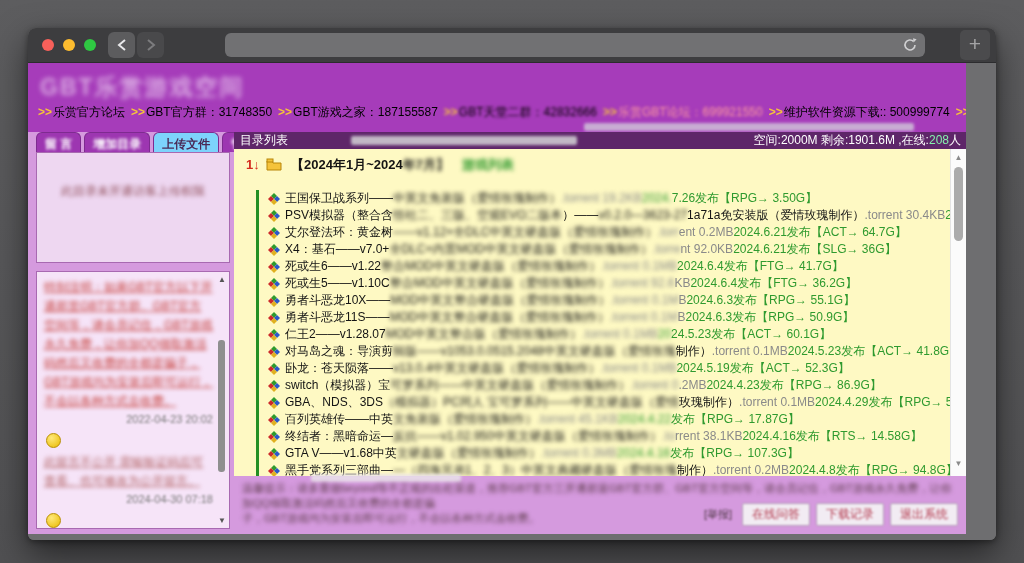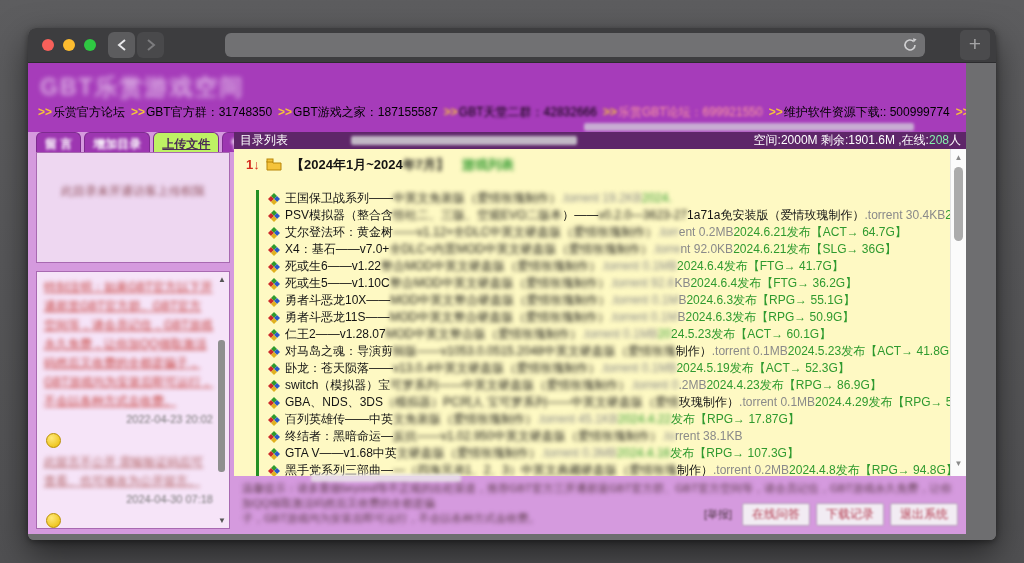--- a/index.html
+++ b/index.html
@@ -42,21 +42,21 @@
   .patch{position:absolute;background:#cfc0d8;opacity:.85;filter:blur(1.5px);border-radius:2px;}
   .patch.hdr-p{left:556px;top:60px;width:330px;height:8px;}
   
   .content{position:absolute;left:0;top:69px;width:938px;height:402px;}
   
   .sidebar{position:absolute;left:8px;top:0;width:196px;height:402px;}
   .tabs{height:20px;white-space:nowrap;}
   .tab{display:inline-block;box-sizing:border-box;height:20px;padding:3px 8px 0 8px;margin-right:3px;
     font-size:12px;font-weight:bold;color:#fff;background:#9d36b1;border:1px solid #7e2b90;border-bottom:none;
     border-radius:6px 6px 0 0;}
-  .tab.active{background:#bef264;color:#4a2a55;text-decoration:underline;}
+  .tab.active{background:#7dd3fc;color:#4a2a55;}
   .tab .tl.blur{filter:blur(1.6px);display:inline-block;}
   .panel{box-sizing:border-box;border:1px solid #a869b1;background:#eed7f1;}
   .panel1{width:194px;height:111px;margin-top:0;}
   .panel1 .notice{margin-top:30px;text-align:center;font-size:12px;color:#8d4b56;filter:blur(2px);}
   .panel2{position:relative;width:194px;height:258px;margin-top:8px;background:#f6e4f8;overflow:hidden;
     padding:6px 16px 0 7px;box-sizing:border-box;}
   .msg-text{font-size:12px;line-height:19px;text-decoration:underline;filter:blur(2px);margin:0 0 2px 0;}
   .msg-text.red{color:#c43b35;}
   .msg-text.gray{color:#b06060;}
   .msg-date{font-size:11px;color:#7a7a7a;text-align:right;filter:blur(1.2px);margin:0 0 4px 0;}
@@ -173,20 +173,21 @@
                   <svg width="12" height="12" viewBox="0 0 12 12">
     <polygon points="6,0 9,3 6,6 3,3" fill="#2e9b2e"></polygon>
     <polygon points="0,6 3,3 6,6 3,9" fill="#cc2a2a"></polygon>
     <polygon points="6,6 9,3 12,6 9,9" fill="#2a59c9"></polygon>
     <polygon points="3,9 6,6 9,9 6,12" fill="#e0b01f"></polygon>
   </svg>
                   <span class="seg k">王国保卫战系列——</span>
                   <span class="seg kb">中英文免装版（爱情玫瑰制作）</span>
                   <span class="seg db"> .torrent 19.2KB </span>
                   <span class="seg gb">2024.</span>
+                  <span class="seg g">7.26发布【RPG→ 3.50G】</span>
                 </div>
                 <div class="frow">
                   <svg width="12" height="12" viewBox="0 0 12 12">
     <polygon points="6,0 9,3 6,6 3,3" fill="#2e9b2e"></polygon>
     <polygon points="0,6 3,3 6,6 3,9" fill="#cc2a2a"></polygon>
     <polygon points="6,6 9,3 12,6 9,9" fill="#2a59c9"></polygon>
     <polygon points="3,9 6,6 9,9 6,12" fill="#e0b01f"></polygon>
   </svg>
                   <span class="seg k">PSV模拟器（整合含</span>
                   <span class="seg kb">悟社二、三版、空观EVO二版本</span>
@@ -354,20 +355,21 @@
                   <svg width="12" height="12" viewBox="0 0 12 12">
     <polygon points="6,0 9,3 6,6 3,3" fill="#2e9b2e"></polygon>
     <polygon points="0,6 3,3 6,6 3,9" fill="#cc2a2a"></polygon>
     <polygon points="6,6 9,3 12,6 9,9" fill="#2a59c9"></polygon>
     <polygon points="3,9 6,6 9,9 6,12" fill="#e0b01f"></polygon>
   </svg>
                   <span class="seg k">终结者：黑暗命运—</span>
                   <span class="seg kb">反抗——v1.02.950中英文硬盘版（爱情玫瑰制作）</span>
                   <span class="seg db"> .to</span>
                   <span class="seg d">rrent 38.1KB </span>
+                  <span class="seg g">2024.4.16发布【RTS→ 14.58G】</span>
                 </div>
                 <div class="frow">
                   <svg width="12" height="12" viewBox="0 0 12 12">
     <polygon points="6,0 9,3 6,6 3,3" fill="#2e9b2e"></polygon>
     <polygon points="0,6 3,3 6,6 3,9" fill="#cc2a2a"></polygon>
     <polygon points="6,6 9,3 12,6 9,9" fill="#2a59c9"></polygon>
     <polygon points="3,9 6,6 9,9 6,12" fill="#e0b01f"></polygon>
   </svg>
                   <span class="seg k">GTA V——v1.68中英</span>
                   <span class="seg kb">文硬盘版（爱情玫瑰制作）</span>

